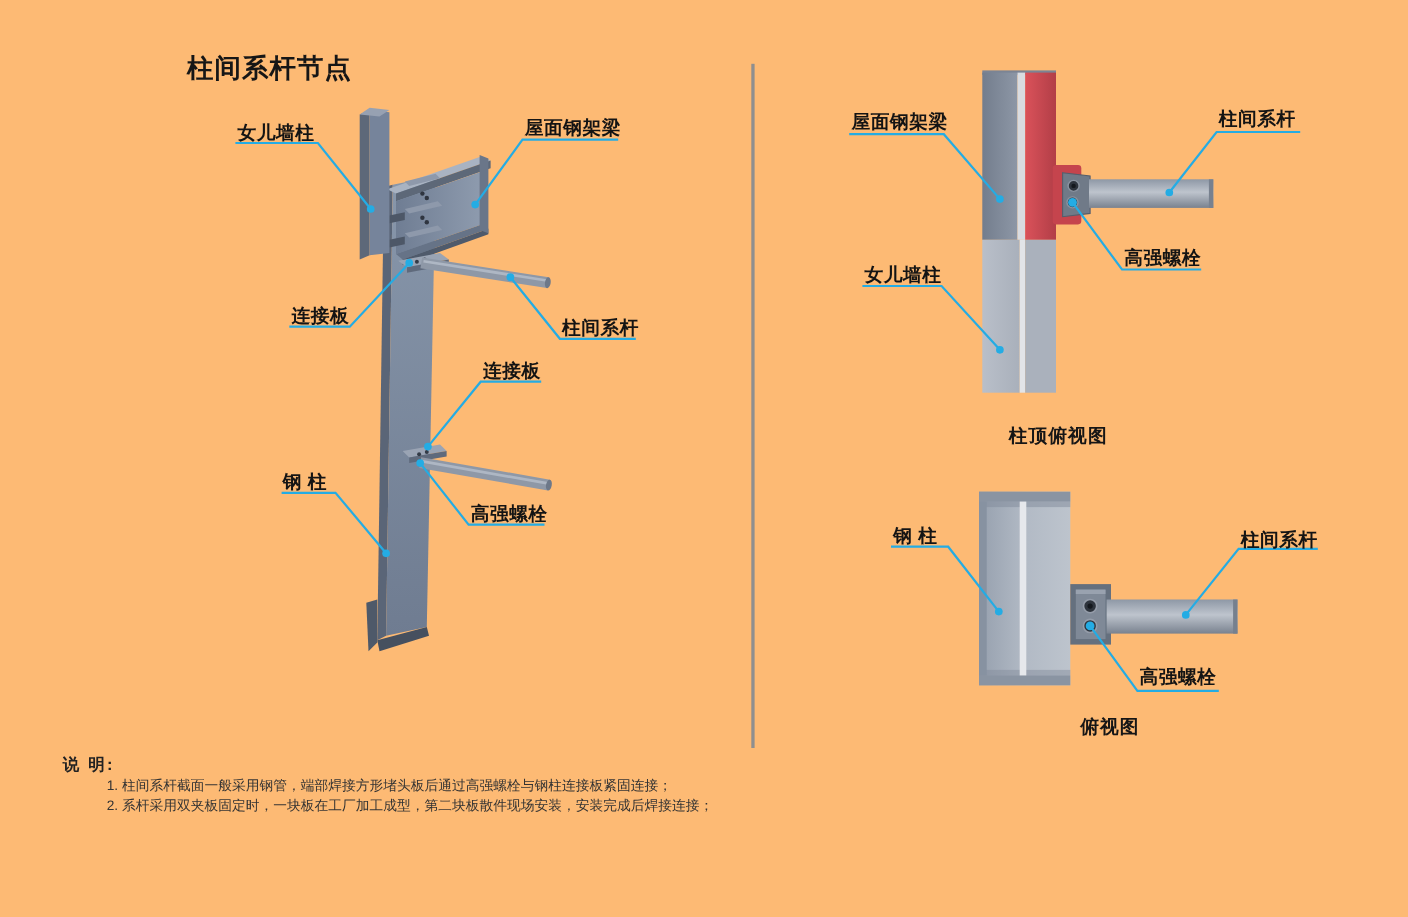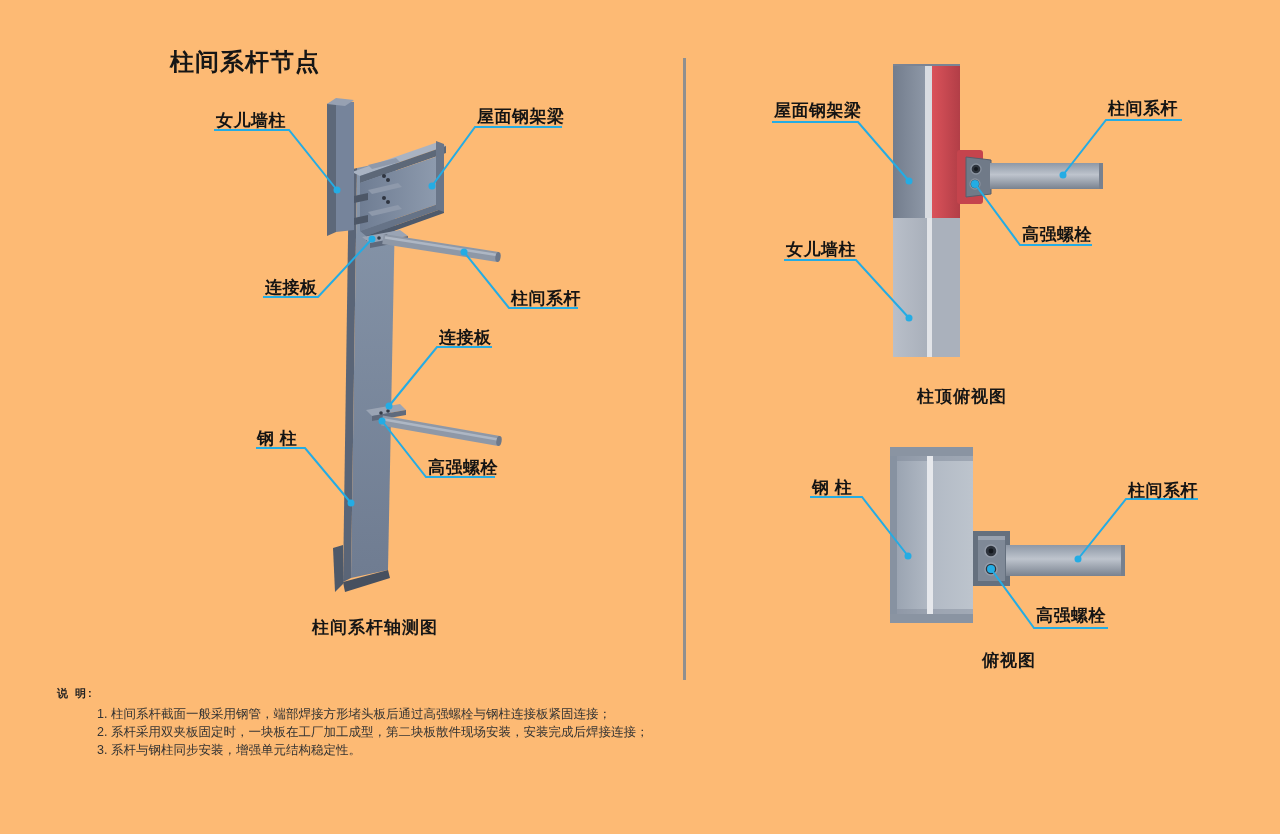--- a/index.html
+++ b/index.html
@@ -5,21 +5,21 @@
   html,body{margin:0;padding:0;background:#ffffff;}
   #stage{
     position:relative;width:1280px;height:834px;background:#fdba74;overflow:hidden;
     font-family:"Liberation Sans","DejaVu Sans",sans-serif;color:#1c1c1c;
   }
   #art{position:absolute;left:0;top:0;width:1280px;height:834px;}
   .abs{position:absolute;white-space:nowrap;}
   .main-title{font-size:24px;font-weight:bold;letter-spacing:1px;color:#161616;}
   .view-caption{font-size:17px;font-weight:bold;letter-spacing:1px;color:#161616;}
   .callout{font-size:17px;font-weight:600;color:#141414;letter-spacing:0.5px;}
-  .notes-heading{font-size:11px;font-weight:bold;color:#222;letter-spacing:2px;}
+  .notes-heading{font-size:15px;font-weight:bold;color:#222;letter-spacing:2px;}
   .note-line{font-size:12.5px;color:#333;line-height:18px;}
   .divider{position:absolute;background:var(--c-divider,#8f8f8f);}
   .leader{stroke:var(--c-leader,#24ACE4);stroke-width:2;fill:none;}
   .leader-dot{fill:var(--c-leader,#24ACE4);}
 </style>
 </head>
 <body>
 
 <div id="stage" style="--c-leader: #24ACE4; --c-divider: #8F8F8F;">
 
@@ -200,31 +200,29 @@
 
   <div class="divider" style="left:683px;top:58px;width:3px;height:622px;"></div>
 
   <div class="abs callout" style="left:216px;top:109px;">女儿墙柱</div>
   <div class="abs callout" style="left:477px;top:105px;">屋面钢架梁</div>
   <div class="abs callout" style="left:265px;top:276px;">连接板</div>
   <div class="abs callout" style="left:511px;top:287px;">柱间系杆</div>
   <div class="abs callout" style="left:439px;top:326px;">连接板</div>
   <div class="abs callout" style="left:257px;top:427px;">钢  柱</div>
   <div class="abs callout" style="left:428px;top:456px;">高强螺栓</div>
-  <div class="abs view-caption" style="left:312px;top:616px;">柱间系杆轴测图</div>
 
   <div class="abs callout" style="left:774px;top:99px;">屋面钢架梁</div>
   <div class="abs callout" style="left:1108px;top:97px;">柱间系杆</div>
   <div class="abs callout" style="left:786px;top:238px;">女儿墙柱</div>
   <div class="abs callout" style="left:1022px;top:223px;">高强螺栓</div>
   <div class="abs view-caption" style="left:917px;top:385px;">柱顶俯视图</div>
 
   <div class="abs callout" style="left:812px;top:476px;">钢  柱</div>
   <div class="abs callout" style="left:1128px;top:479px;">柱间系杆</div>
   <div class="abs callout" style="left:1036px;top:604px;">高强螺栓</div>
   <div class="abs view-caption" style="left:982px;top:649px;">俯视图</div>
 
   <div class="abs notes-heading" style="left:57px;top:686px;">说 明:</div>
   <div class="abs note-line" style="left:97px;top:705px;">1. 柱间系杆截面一般采用钢管，端部焊接方形堵头板后通过高强螺栓与钢柱连接板紧固连接；</div>
   <div class="abs note-line" style="left:97px;top:723px;">2. 系杆采用双夹板固定时，一块板在工厂加工成型，第二块板散件现场安装，安装完成后焊接连接；</div>
-  <div class="abs note-line" style="left:97px;top:741px;">3. 系杆与钢柱同步安装，增强单元结构稳定性。</div>
 
 </div>
 
 </body></html>

